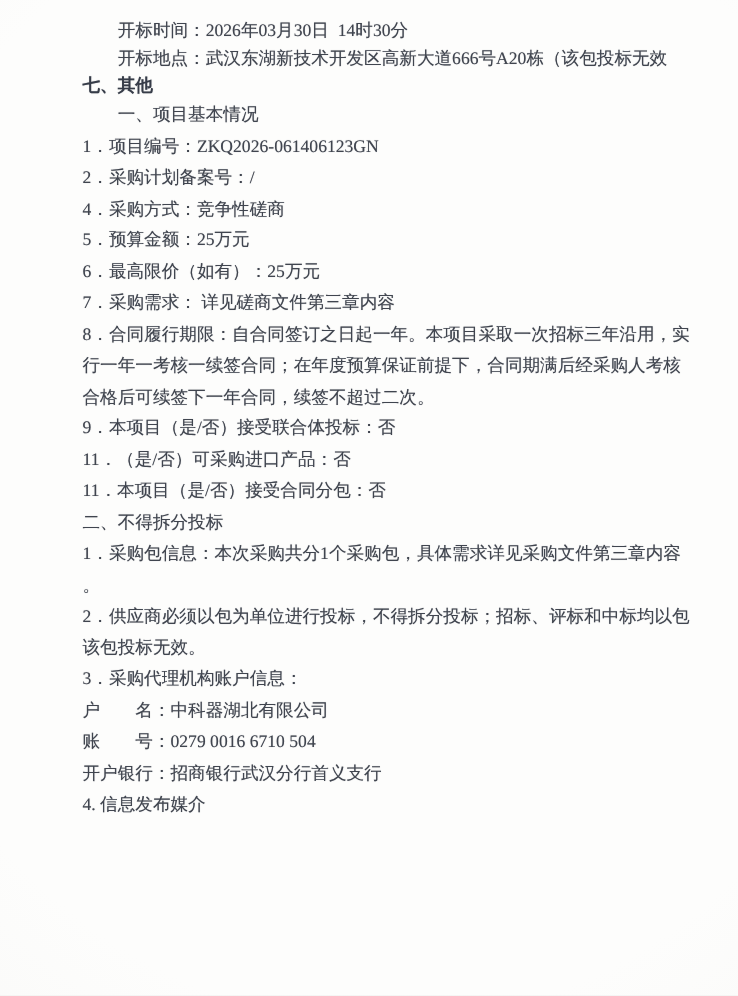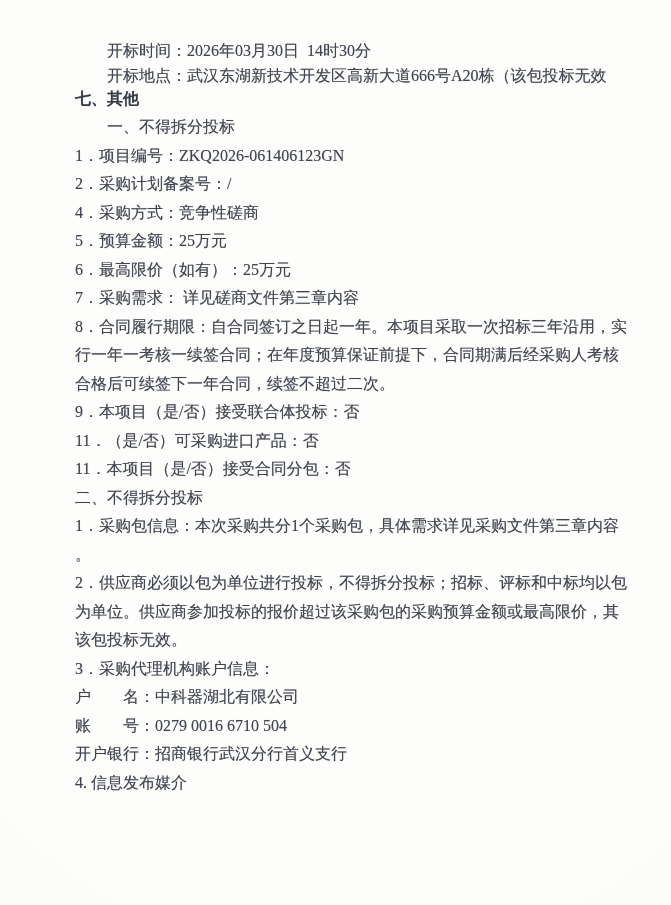--- a/index.html
+++ b/index.html
@@ -10,21 +10,21 @@
     width: 671px;
     height: 905px;
     background: #f3f3f1;
     font-family: "Liberation Serif", "DejaVu Serif", serif;
   }
   .page {
     position: relative;
     width: 671px;
     height: 905px;
     box-sizing: border-box;
-    padding: 38px 30px 0 75px;
+    padding: 16px 30px 0 75px;
     overflow: hidden;
     background: radial-gradient(ellipse 130% 105% at 52% 45%, #fdfdfc 55%, #f6f6f4 92%, #f1f1ef 100%);
   }
   .line {
     font-size: 16px;
     height: 28.5px;
     line-height: 28.5px;
     white-space: pre;
     color: #40454f;
     text-shadow: 0 0 0.8px rgba(64, 69, 79, 0.45);
@@ -32,47 +32,45 @@
   .tight {
     height: 25px;
     line-height: 25px;
   }
   .indent {
     padding-left: 32px;
   }
   .bold {
     font-weight: bold;
     color: #363c48;
-    font-family: Liberation Mono, monospace;
   }
 </style>
 </head>
 <body>
 
 <div class="page">
   <div class="line tight indent">开标时间：2026年03月30日  14时30分</div>
   <div class="line tight indent">开标地点：武汉东湖新技术开发区高新大道666号A20栋（该包投标无效</div>
   <div class="line tight bold">七、其他</div>
-  <div class="line indent">一、不得拆分投标</div>
+  <div class="line indent">一、项目基本情况</div>
   <div class="line">1．项目编号：ZKQ2026-061406123GN</div>
   <div class="line">2．采购计划备案号：/</div>
   <div class="line">4．采购方式：竞争性磋商</div>
   <div class="line">5．预算金额：25万元</div>
   <div class="line">6．最高限价（如有）：25万元</div>
   <div class="line">7．采购需求： 详见磋商文件第三章内容</div>
   <div class="line">8．合同履行期限：自合同签订之日起一年。本项目采取一次招标三年沿用，实</div>
   <div class="line">行一年一考核一续签合同；在年度预算保证前提下，合同期满后经采购人考核</div>
   <div class="line">合格后可续签下一年合同，续签不超过二次。</div>
   <div class="line">9．本项目（是/否）接受联合体投标：否</div>
   <div class="line">11．（是/否）可采购进口产品：否</div>
   <div class="line">11．本项目（是/否）接受合同分包：否</div>
   <div class="line">二、不得拆分投标</div>
   <div class="line">1．采购包信息：本次采购共分1个采购包，具体需求详见采购文件第三章内容</div>
   <div class="line">。</div>
   <div class="line">2．供应商必须以包为单位进行投标，不得拆分投标；招标、评标和中标均以包</div>
-  <div class="line">为单位。供应商参加投标的报价超过该采购包的采购预算金额或最高限价，其</div>
   <div class="line">该包投标无效。</div>
   <div class="line">3．采购代理机构账户信息：</div>
   <div class="line">户　　名：中科器湖北有限公司</div>
   <div class="line">账　　号：0279 0016 6710 504</div>
   <div class="line">开户银行：招商银行武汉分行首义支行</div>
   <div class="line">4. 信息发布媒介</div>
 </div>
 
 </body></html>

